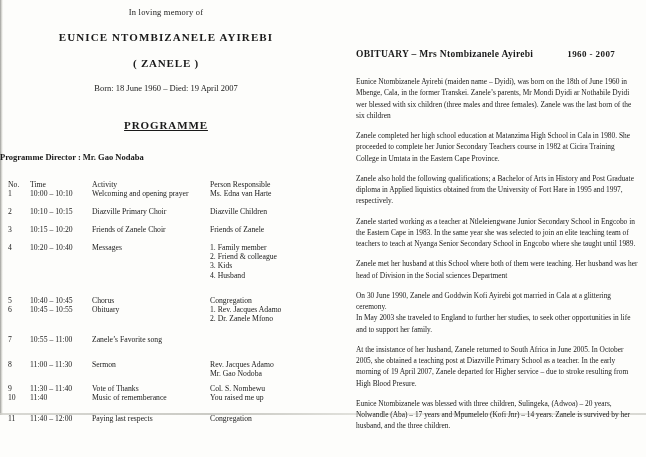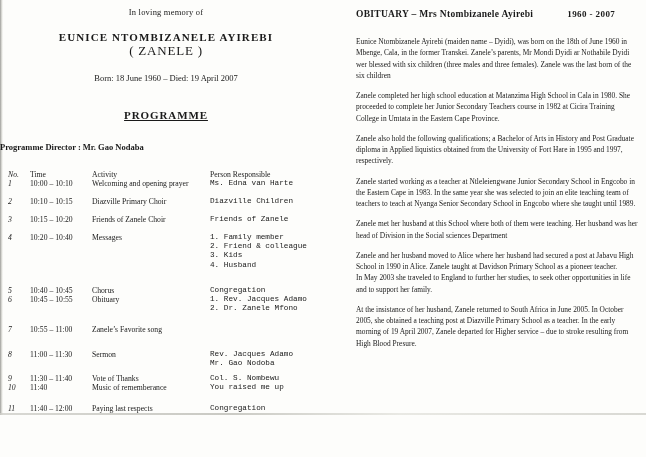--- a/index.html
+++ b/index.html
@@ -58,23 +58,24 @@
     font-size: 8.5px;
     letter-spacing: .2px;
   }
   .deceased-name {
     font-size: 11px;
     font-weight: bold;
     letter-spacing: 1.1px;
     margin-top: 14px;
   }
   .nickname {
-    font-size: 13px;
-    font-weight: normal;
+    font-size: 11px;
+    font-weight: bold;
     letter-spacing: .8px;
+    margin-top: 14px;
   }
   .born-died {
     font-size: 8.5px;
     margin-top: 14px;
   }
   .programme-title {
     text-align: center;
     font-size: 11px;
     font-weight: bold;
     letter-spacing: .9px;
@@ -90,40 +91,41 @@
   .prog-table {
     margin-top: 18px;
     padding-left: 8px;
     font-size: 7.7px;
     line-height: 1.18;
   }
   .prow {
     display: flex;
     align-items: flex-start;
   }
-  .c-no    { width: 22px; flex: none; font-style: italic; }
+  .c-no    { width: 22px; flex: none; }
   .c-time  { width: 62px; flex: none; }
   .c-act   { width: 118px; flex: none; }
   .c-pers  { width: 118px; flex: none; }
   .prow.header .c-no,
   .prow.header .c-time,
   .prow.header .c-act,
   .prow.header .c-pers { }
   .sublist { margin: 0; padding: 0; list-style: none; }
-  .sublist li { white-space: nowrap; font-family: Liberation Mono, monospace; }
+  .sublist li { white-space: nowrap; }
   .gap-2  { height: 6px; }
   .gap-4  { height: 9px; }
   .gap-6  { height: 12px; }
   .gap-10 { height: 16px; }
 
   
   .obit-head {
     display: flex;
     align-items: baseline;
     padding: 9px 0 0 24px;
+    margin-top: 40px;
   }
   .obit-title {
     font-size: 9.5px;
     font-weight: bold;
     letter-spacing: .3px;
   }
   .obit-years {
     font-size: 9px;
     font-weight: bold;
     margin-left: 34px;
@@ -317,19 +319,20 @@
       <div class="obit-title">OBITUARY – Mrs Ntombizanele Ayirebi</div>
       <div class="obit-years">1960 - 2007</div>
     </div>
 
     <div class="obit-body">
       <p>Eunice Ntombizanele Ayirebi (maiden name – Dyidi), was born on the 18th of June 1960 in Mbenge, Cala, in the former Transkei. Zanele’s parents, Mr Mondi Dyidi ar Nothabile Dyidi wer blessed with six children (three males and three females). Zanele was the last born of the six children</p>
       <p>Zanele completed her high school education at Matanzima High School in Cala in 1980. She proceeded to complete her Junior Secondary Teachers course in 1982 at Cicira Training College in Umtata in the Eastern Cape Province.</p>
       <p>Zanele also hold the following qualifications; a Bachelor of Arts in History and Post Graduate diploma in Applied liquistics obtained from the University of Fort Hare in 1995 and 1997, respectively.</p>
       <p>Zanele started working as a teacher at Ntleleiengwane Junior Secondary School in Engcobo in the Eastern Cape in 1983. In the same year she was selected to join an elite teaching team of teachers to teach at Nyanga Senior Secondary School in Engcobo where she taught until 1989.</p>
       <p>Zanele met her husband at this School where both of them were teaching. Her husband was her head of Division in the Social sciences Department</p>
-      <p class="tight">Zanele and her husband moved to Alice where her husband had secured a post at Jabavu High School in 1990 in Alice. Zanele taught at Davidson Primary School as a pioneer teacher.</p>
+      <p class="tight">On 30 June 1990, Zanele and Goddwin Kofi Ayirebi got married in Cala at a glittering ceremony.</p>
       <p>In May 2003 she traveled to England to further her studies, to seek other opportunities in life and to support her family.</p>
       <p>At the insistance of her husband, Zanele returned to South Africa in June 2005. In October 2005, she obtained a teaching post at Diazville Primary School as a teacher. In the early morning of 19 April 2007, Zanele departed for Higher service – due to stroke resulting from High Blood Presure.</p>
+      <p>Eunice Ntombizanele was blessed with three children, Sulingeka, (Adwoa) – 20 years, Nolwandle (Aba) – 17 years and Mpumelelo (Kofi Jnr) – 14 years. Zanele is survived by her husband, and the three children.</p>
     </div>
 
   </div>
 </div>
 
 </body></html>

